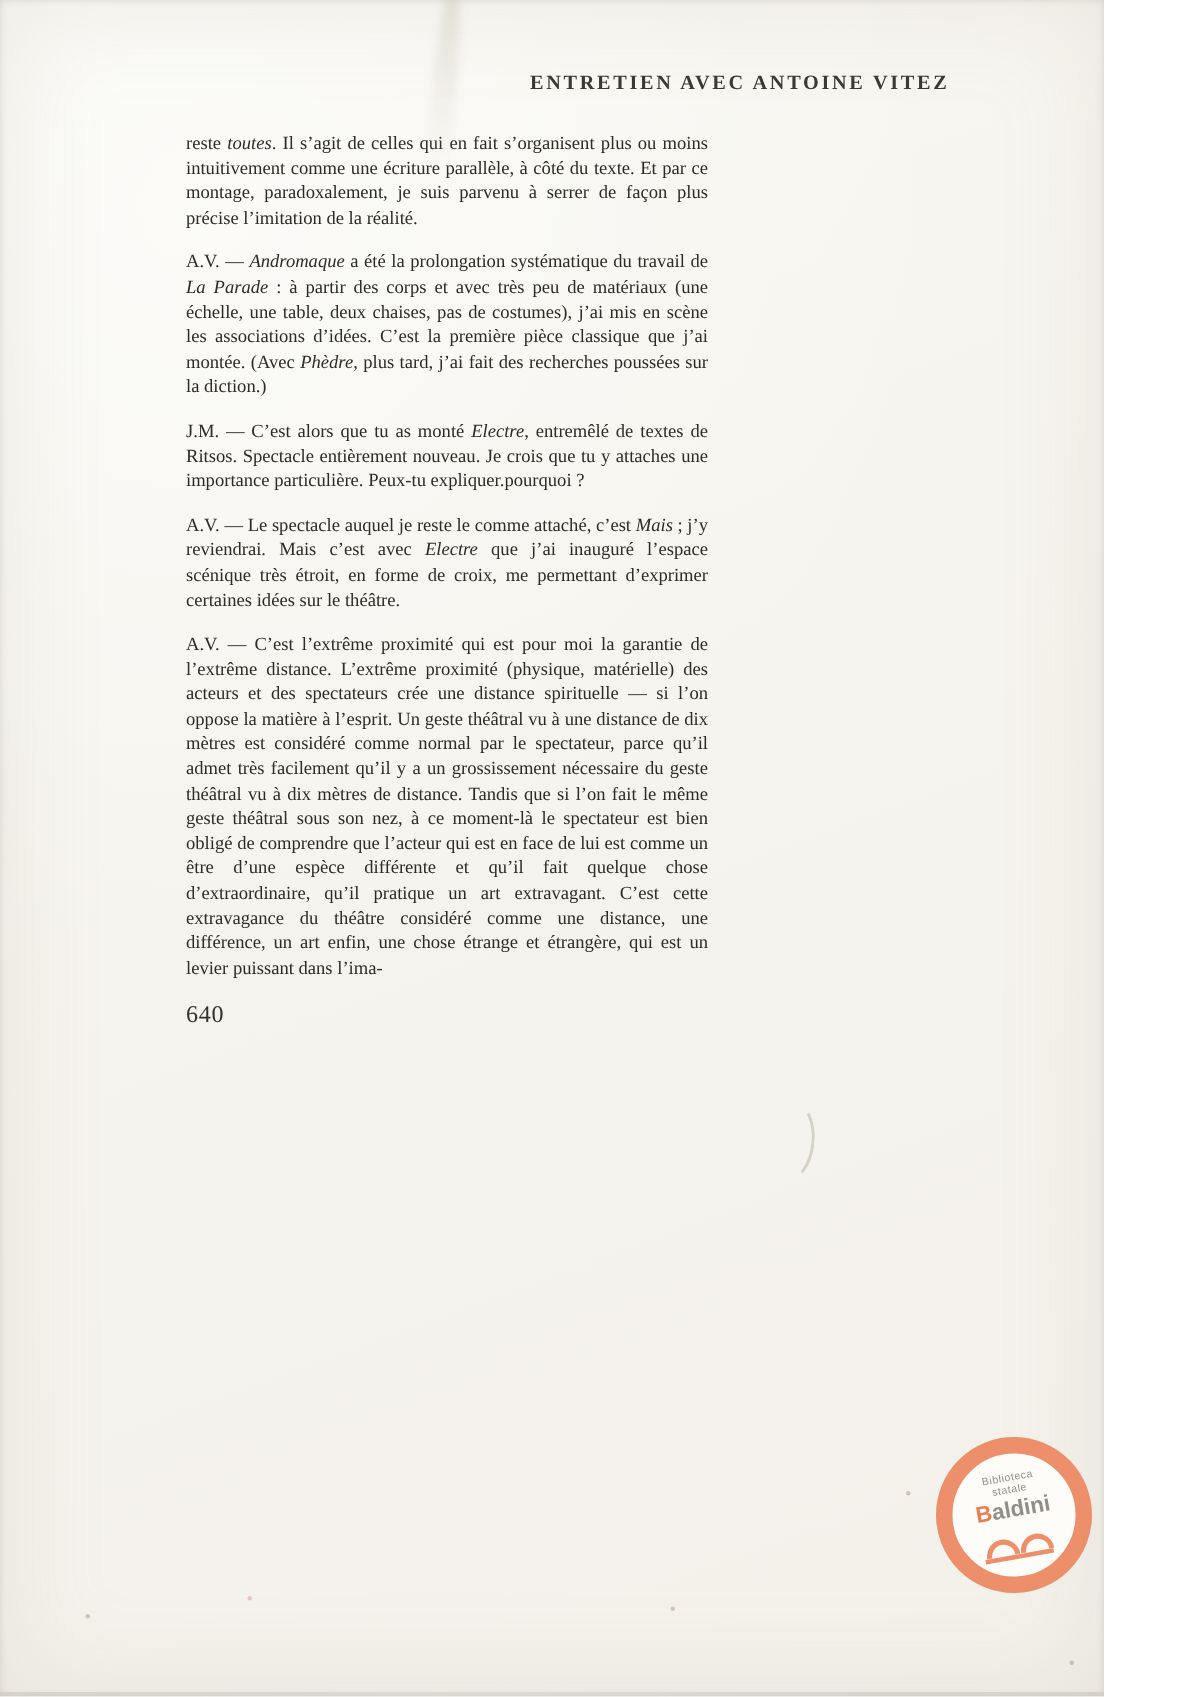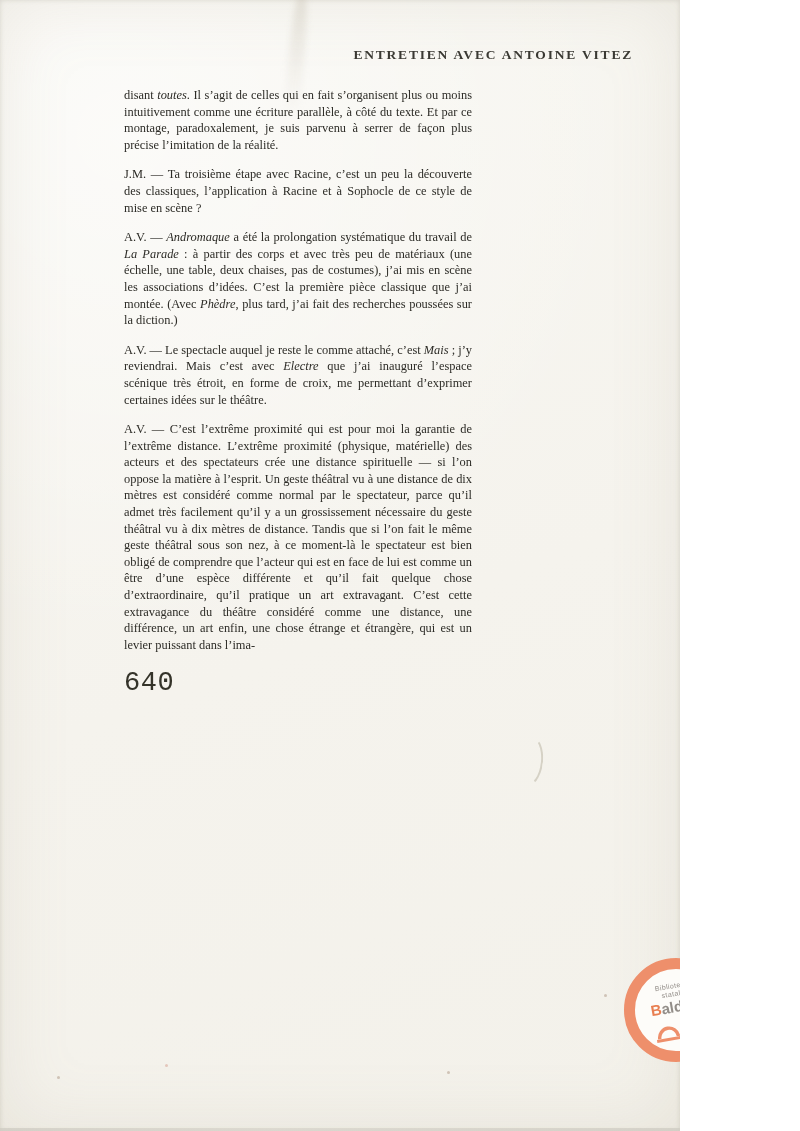--- a/index.html
+++ b/index.html
@@ -4,21 +4,21 @@
 <style>
   :root{
     --stamp-ring:#ee8f6b;
     --stamp-text:#928d88;
     --stamp-initial:#e87f52;
     --ink:#2c2b26;
   }
   html,body{margin:0;padding:0;}
   .page{
     position:relative;
-    width:680px;height:1131px;
+    width:736px;height:1131px;
     background:
       radial-gradient(circle at 18% 12%, rgba(255,255,255,.55), rgba(255,255,255,0) 45%),
       linear-gradient(160deg,#f8f7f2 0%,#f5f3ed 55%,#f3f1ea 100%);
     overflow:hidden;
     box-shadow: inset 0 0 70px rgba(165,155,130,.16), inset 0 0 5px rgba(120,112,95,.22);
     font-family:"Liberation Serif", serif;
   }
   .running-header{
     position:absolute;top:47px;left:0;width:633px;
     text-align:right;
@@ -32,22 +32,22 @@
   .para{
     margin:0 0 13px 0;
     font-size:12.4px;line-height:16.6px;
     text-align:justify;
     color:var(--ink);
     -webkit-hyphens:auto;hyphens:auto;
   }
   .para i{}
   .page-number{
     margin-top:15px;
-    font-family:Liberation Mono, monospace;
-    font-size:27px;letter-spacing:.5px;
+    font-family:Liberation Serif, serif;
+    font-size:16px;letter-spacing:.5px;
     color:#343329;
   }
   
   .smudge{
     position:absolute;left:288px;top:-12px;width:16px;height:150px;
     background:linear-gradient(to bottom, rgba(203,196,182,.45), rgba(203,196,182,0) 85%);
     transform:rotate(5deg);border-radius:45%;
     filter:blur(3px);
   }
   .artifact-curve{
@@ -96,23 +96,23 @@
 </style>
 </head>
 <body>
 
 <div class="page">
 
   <div class="running-header">ENTRETIEN AVEC ANTOINE VITEZ</div>
 
   <div class="text-block">
     <div class="paragraphs">
-        <p class="para"><span>disant </span><i>toutes</i><span>. Il s’agit de celles qui en fait s’organisent plus ou moins intuitivement comme une écriture parallèle, à côté du texte. Et par ce montage, paradoxalement, je suis parvenu à serrer de façon plus précise l’imitation de la réalité.</span></p>
-        <p class="para"><span>J.M. — Ta troisième étape avec Racine, c’est un peu la découverte des classiques, l’application à Racine et à Sophocle de ce style de mise en scène ?</span></p>
+        <p class="para"><span>reste </span><i>toutes</i><span>. Il s’agit de celles qui en fait s’organisent plus ou moins intuitivement comme une écriture parallèle, à côté du texte. Et par ce montage, paradoxalement, je suis parvenu à serrer de façon plus précise l’imitation de la réalité.</span></p>
         <p class="para"><span>A.V. — </span><i>Andromaque</i><span> a été la prolongation systématique du travail de </span><i>La Parade</i><span> : à partir des corps et avec très peu de matériaux (une échelle, une table, deux chaises, pas de costumes), j’ai mis en scène les associations d’idées. C’est la première pièce classique que j’ai montée. (Avec </span><i>Phèdre</i><span>, plus tard, j’ai fait des recherches poussées sur la diction.)</span></p>
+        <p class="para"><span>J.M. — C’est alors que tu as monté </span><i>Electre</i><span>, entremêlé de textes de Ritsos. Spectacle entièrement nouveau. Je crois que tu y attaches une importance particulière. Peux-tu expliquer.pourquoi ?</span></p>
         <p class="para"><span>A.V. — Le spectacle auquel je reste le comme attaché, c’est </span><i>Mais</i><span> ; j’y reviendrai. Mais c’est avec </span><i>Electre</i><span> que j’ai inauguré l’espace scénique très étroit, en forme de croix, me permettant d’exprimer certaines idées sur le théâtre.</span></p>
         <p class="para"><span>A.V. — C’est l’extrême proximité qui est pour moi la garantie de l’extrême distance. L’extrême proximité (physique, matérielle) des acteurs et des spectateurs crée une distance spirituelle — si l’on oppose la matière à l’esprit. Un geste théâtral vu à une distance de dix mètres est considéré comme normal par le spectateur, parce qu’il admet très facilement qu’il y a un grossissement nécessaire du geste théâtral vu à dix mètres de distance. Tandis que si l’on fait le même geste théâtral sous son nez, à ce moment-là le spectateur est bien obligé de comprendre que l’acteur qui est en face de lui est comme un être d’une espèce différente et qu’il fait quelque chose d’extraordinaire, qu’il pratique un art extravagant. C’est cette extravagance du théâtre considéré comme une distance, une différence, un art enfin, une chose étrange et étrangère, qui est un levier puissant dans l’ima-</span></p>
       </div>
     <div class="page-number">640</div>
   </div>
 
   <div class="smudge"></div>
   <div class="artifact-curve"></div>
   <div class="bottom-edge"></div>
   <div class="speck" style="left:57px;top:1076px;"></div>

